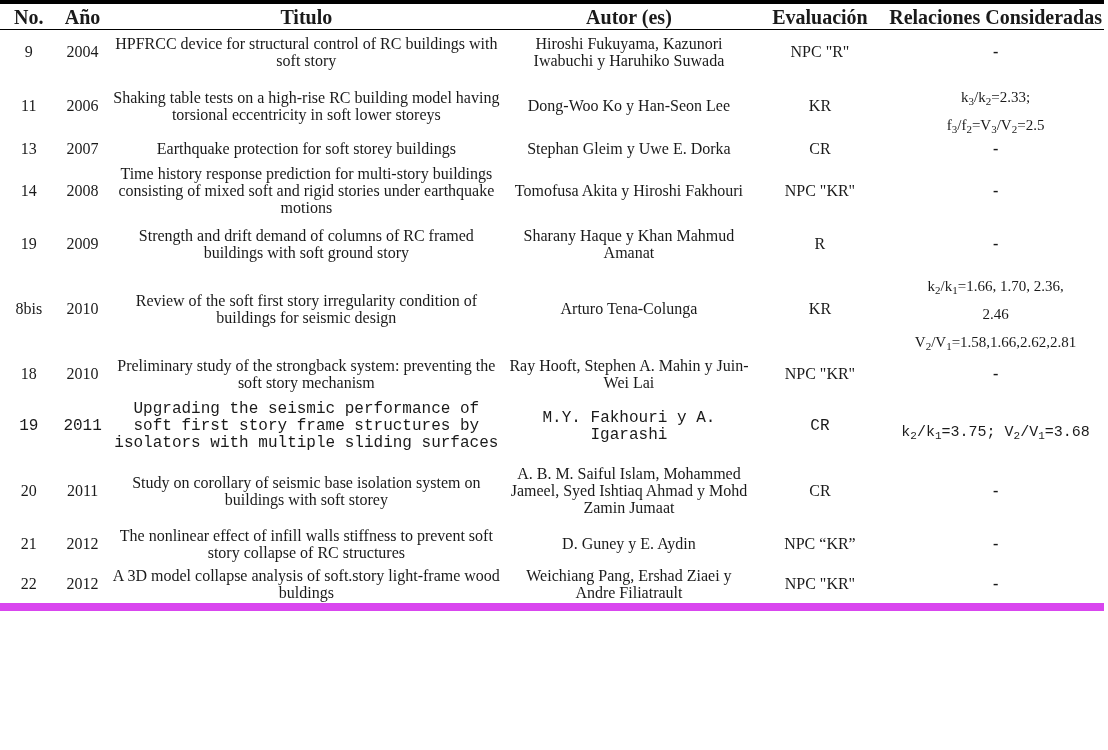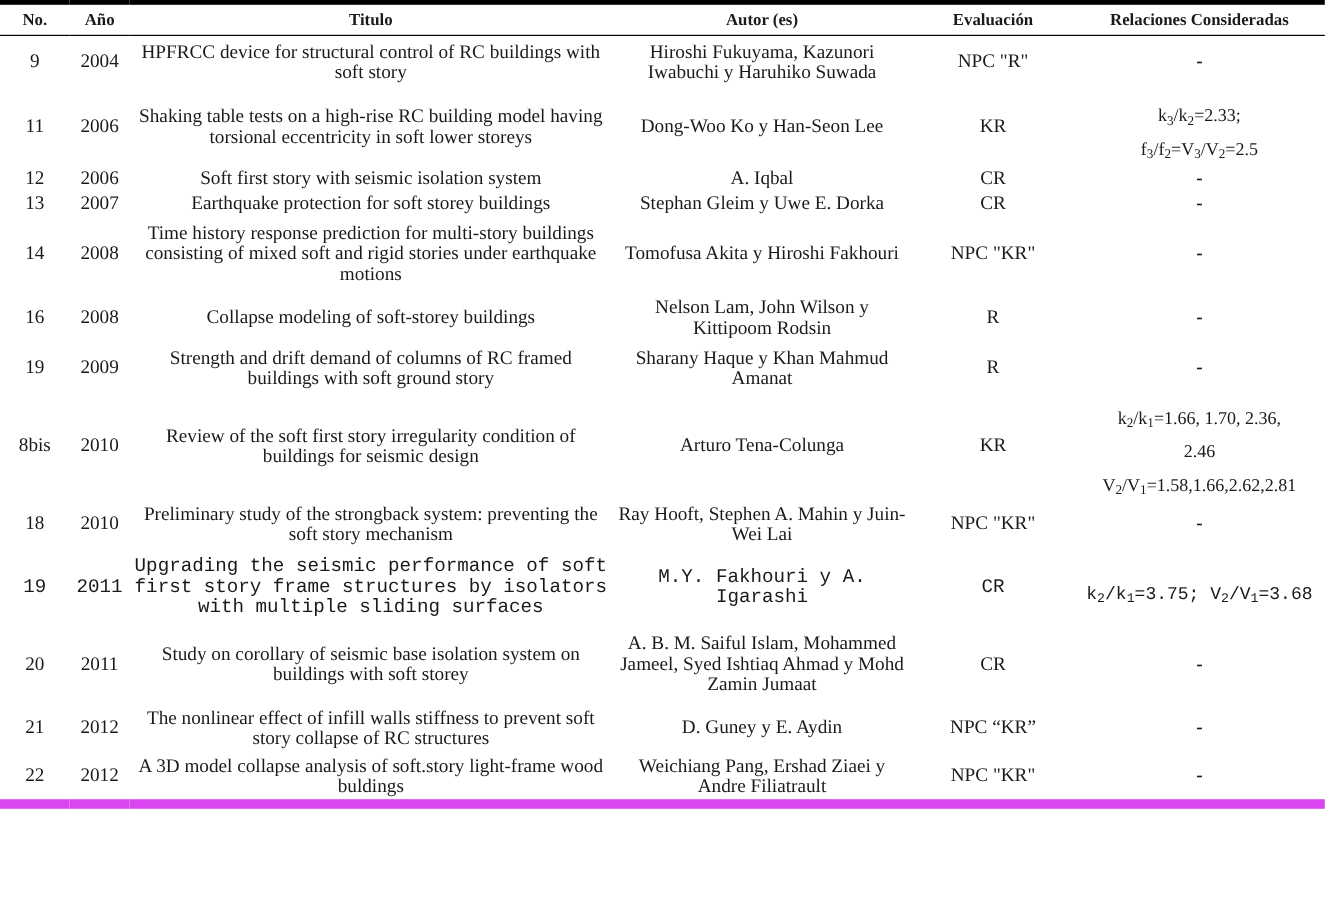--- a/index.html
+++ b/index.html
@@ -10,21 +10,21 @@
     width: 1104px;
     border-collapse: collapse;
     font-family: "Liberation Serif", "DejaVu Serif", serif;
     font-size: 16px;
     color: #1a1a1a;
     line-height: 17px;
   }
   thead tr { border-top: 4px solid #000; }
   thead th {
     font-weight: bold;
-    font-size: 14px;
+    font-size: 20px;
     padding: 5px 2px 3px 2px;
     border-bottom: 1.5px solid #000;
     text-align: center;
     white-space: nowrap;
   }
   tbody td {
     text-align: center;
     vertical-align: middle;
     padding: 2px 3px;
   }
@@ -76,49 +76,33 @@
           <td>2006</td>
           <td>Shaking table tests on a high-rise RC building model having torsional eccentricity in soft lower storeys</td>
           <td>Dong-Woo Ko y Han-Seon Lee</td>
           <td>KR</td>
           <td style="font-size: 15px; line-height: 17px;">
             <span class="rel-line">k<sub>3</sub>/k<sub>2</sub>=2.33;</span>
             <span class="rel-line">f<sub>3</sub>/f<sub>2</sub>=V<sub>3</sub>/V<sub>2</sub>=2.5</span>
           </td>
         </tr>
         <tr style="height: 21px;">
-          <td>12</td>
-          <td>2006</td>
-          <td>Soft first story with seismic isolation system</td>
-          <td>A. Iqbal</td>
-          <td>CR</td>
-          <td class="dash">-</td>
-        </tr>
-        <tr style="height: 21px;">
           <td>13</td>
           <td>2007</td>
           <td>Earthquake protection for soft storey buildings</td>
           <td>Stephan Gleim y Uwe E. Dorka</td>
           <td>CR</td>
           <td class="dash">-</td>
         </tr>
         <tr style="height: 64px;">
           <td>14</td>
           <td>2008</td>
           <td>Time history response prediction for multi-story buildings consisting of mixed soft and rigid stories under earthquake motions</td>
           <td>Tomofusa Akita y Hiroshi Fakhouri</td>
           <td>NPC "KR"</td>
-          <td class="dash">-</td>
-        </tr>
-        <tr style="height: 42px;">
-          <td>16</td>
-          <td>2008</td>
-          <td>Collapse modeling of soft-storey buildings</td>
-          <td>Nelson Lam, John Wilson y Kittipoom Rodsin</td>
-          <td>R</td>
           <td class="dash">-</td>
         </tr>
         <tr style="height: 42px;">
           <td>19</td>
           <td>2009</td>
           <td>Strength and drift demand of columns of RC framed buildings with soft ground story</td>
           <td>Sharany Haque y Khan Mahmud Amanat</td>
           <td>R</td>
           <td class="dash">-</td>
         </tr>

